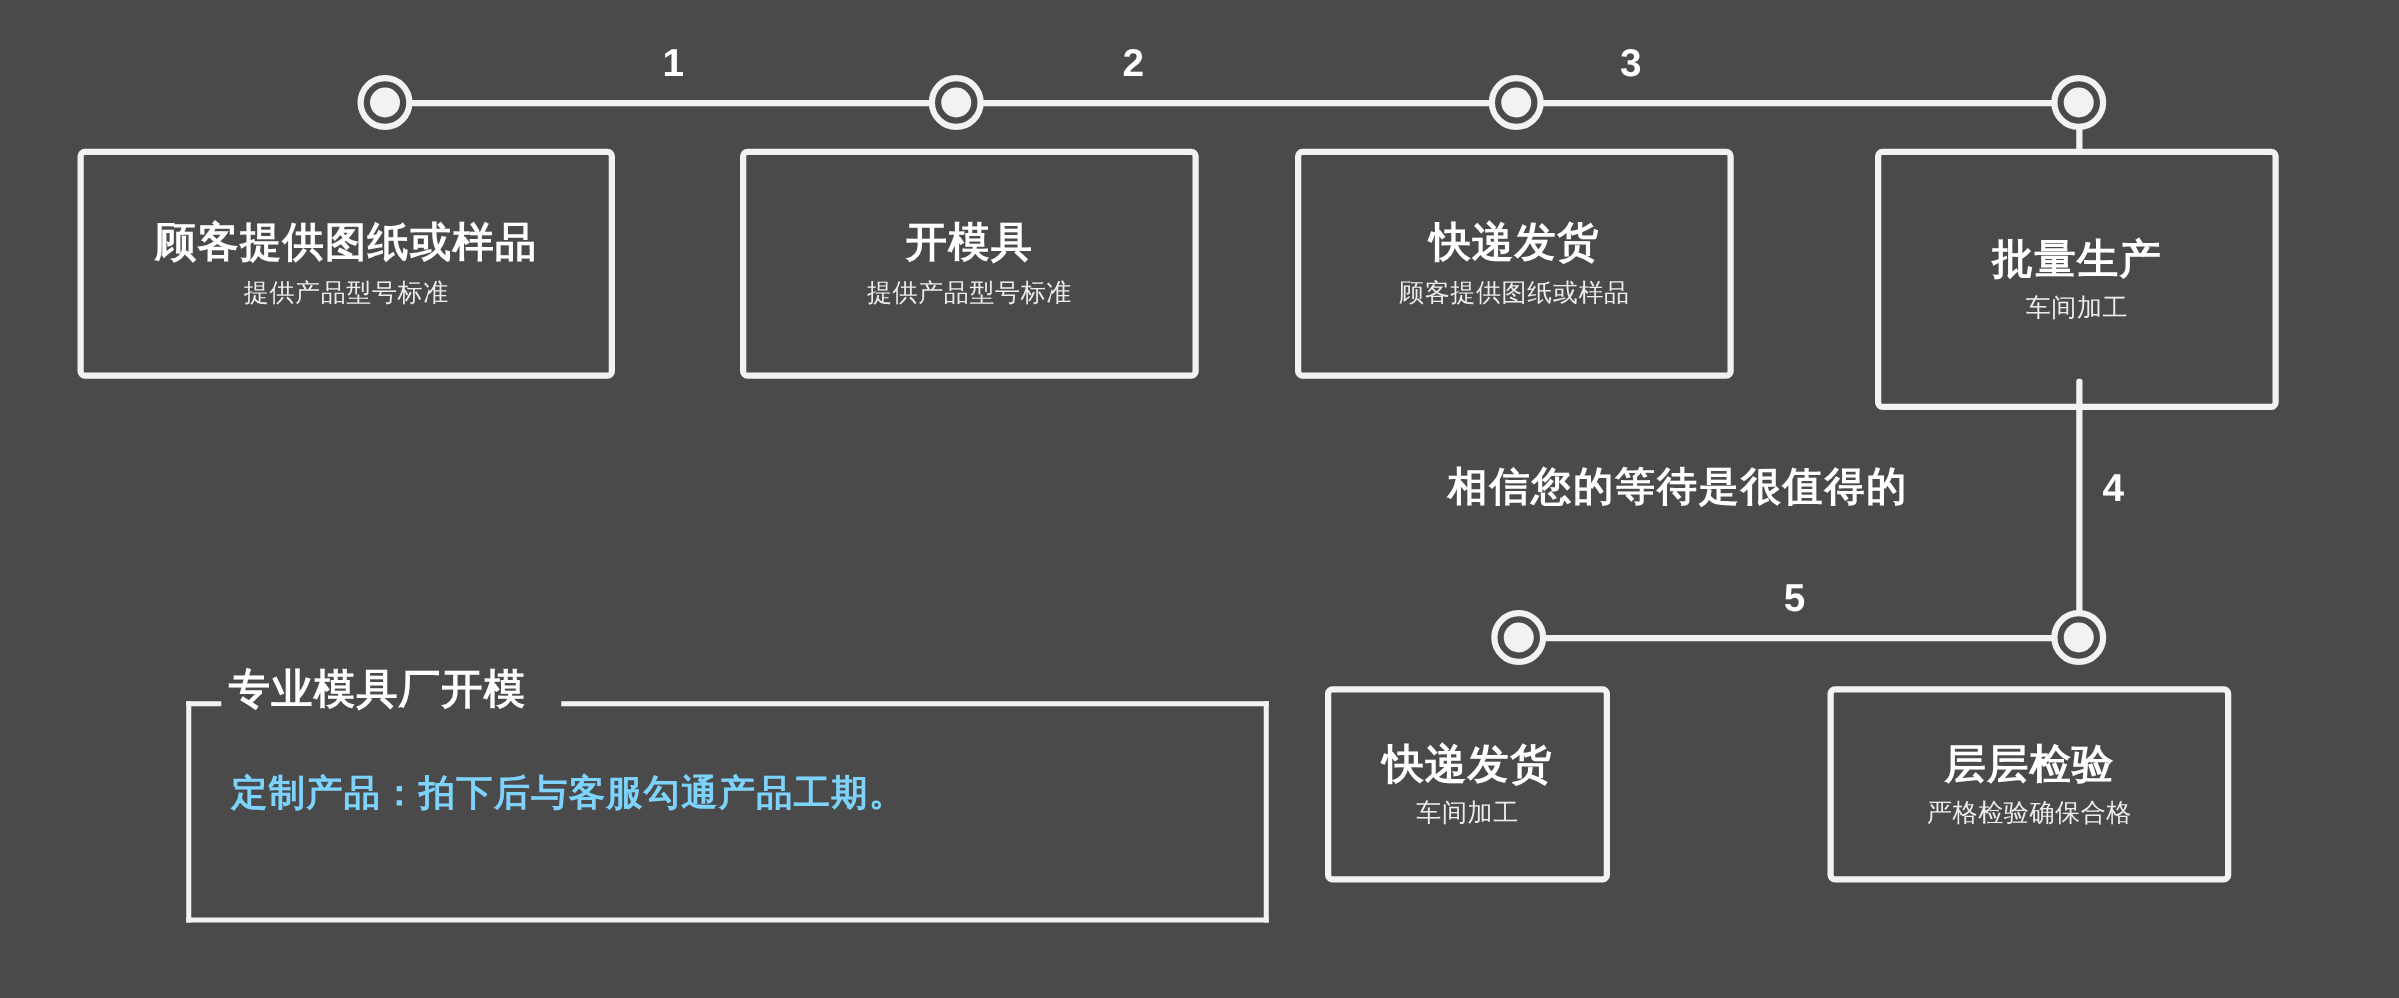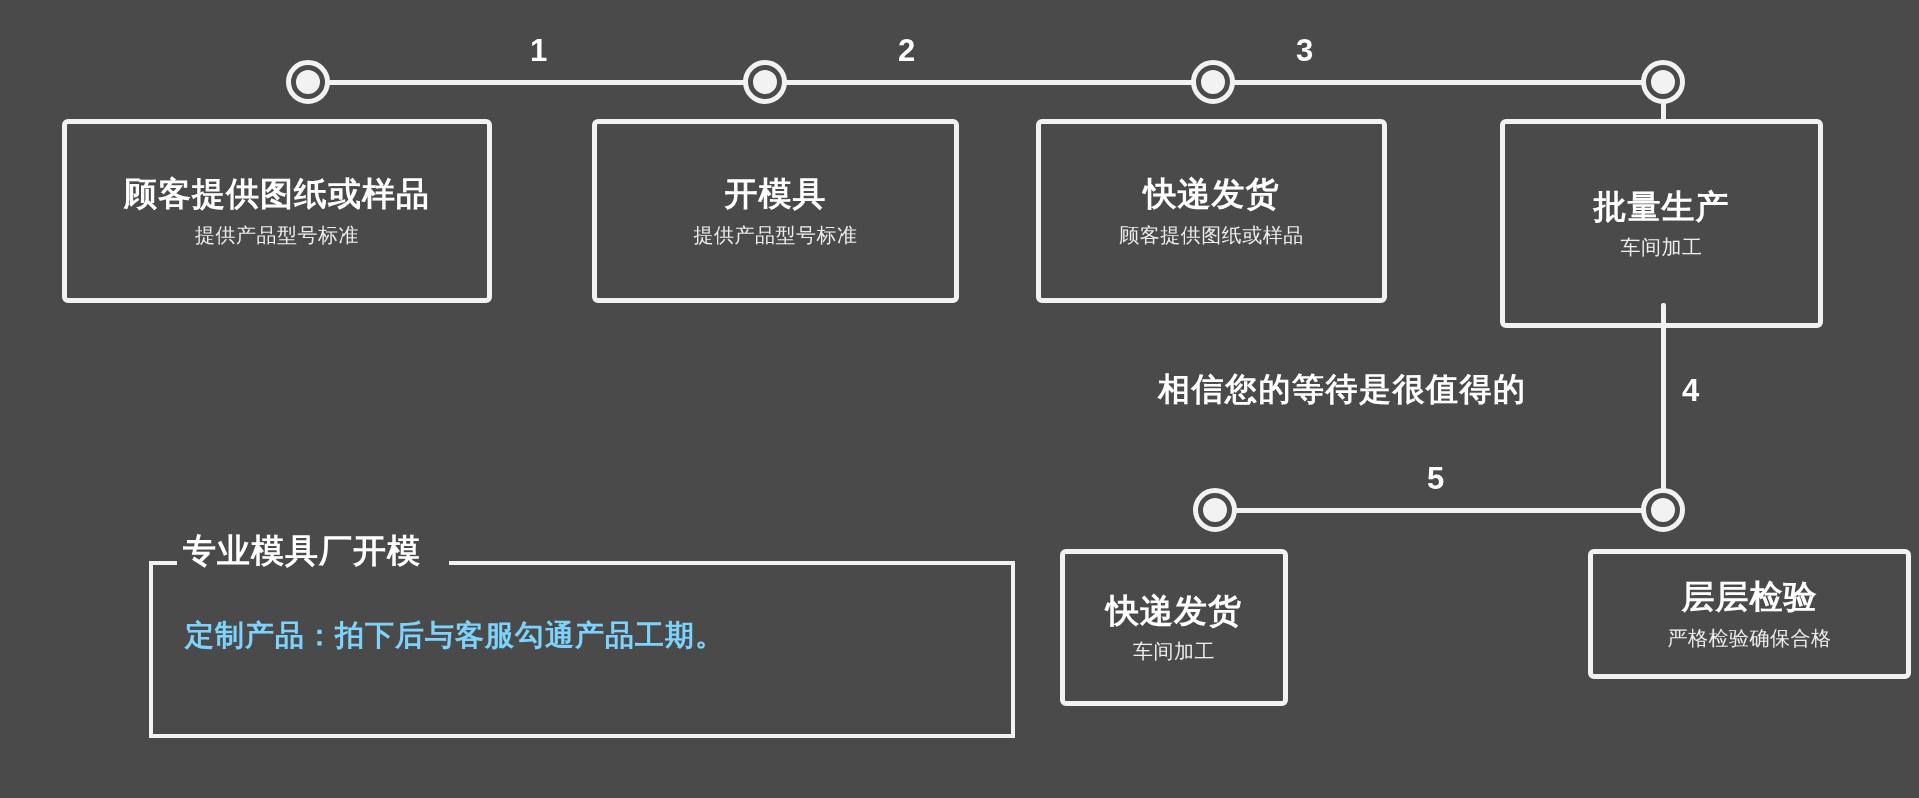--- a/index.html
+++ b/index.html
@@ -165,21 +165,21 @@
   <div class="node" style="left:1193px;top:488px;"></div>
   <div class="node" style="left:1641px;top:488px;"></div>
 
   <div class="num" style="left:1427px;top:463px;">5</div>
 
   <div class="box" style="left:1060px;top:549px;width:228px;height:157px;">
     <div class="title">快递发货</div>
     <div class="sub">车间加工</div>
   </div>
 
-  <div class="box" style="left:1588px;top:549px;width:323px;height:130px;">
+  <div class="box" style="left:1462px;top:549px;width:323px;height:157px;">
     <div class="title">层层检验</div>
     <div class="sub">严格检验确保合格</div>
   </div>
 
   <div class="note" style="left:149px;top:534px;width:866px;height:204px;">
     <div class="brd-left"></div>
     <div class="brd-right"></div>
     <div class="brd-bottom"></div>
     <div class="brd-top-a"></div>
     <div class="brd-top-b"></div>

